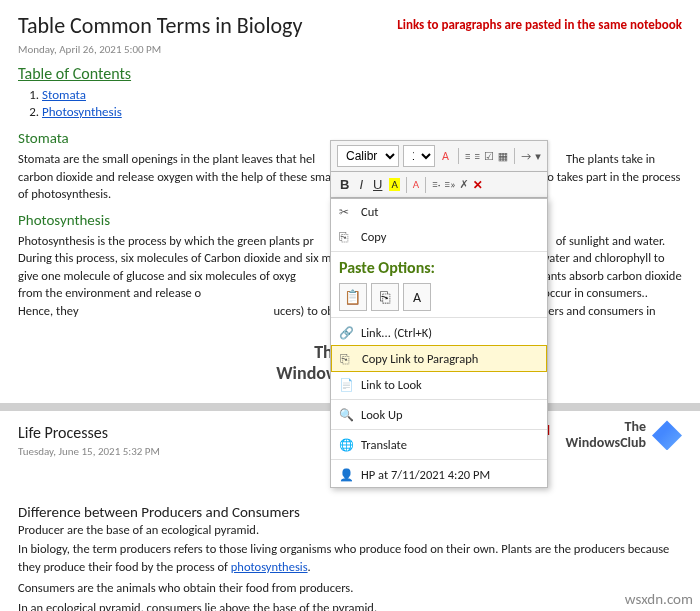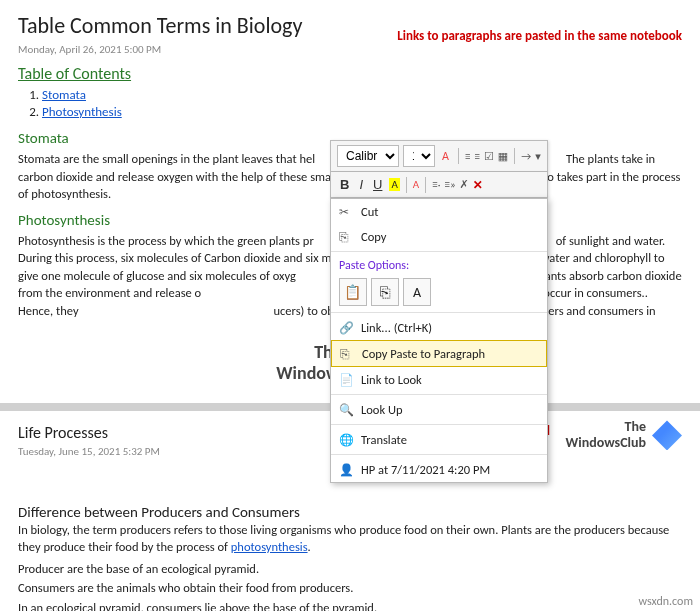--- a/index.html
+++ b/index.html
@@ -55,21 +55,21 @@
     .toc-link {
       color: #1155cc;
       text-decoration: underline;
       cursor: pointer;
       font-size: 13px;
     }
 
     
     .annotation-label {
       position: absolute;
-      top: 28px;
+      top: 17px;
       right: 18px;
       color: #cc0000;
       font-weight: bold;
       font-size: 13px;
       text-align: right;
       line-height: 1.3;
     }
 
     
     .section-heading {
@@ -174,23 +174,23 @@
     }
 
     .ctx-divider {
       height: 1px;
       background: #e0e0e0;
       margin: 2px 0;
     }
 
     .ctx-section-label {
       padding: 4px 16px 2px 8px;
-      font-size: 12px;
-      color: #6d28d9;
-      font-weight: normal;
+      font-size: 16px;
+      color: #4d7c0f;
+      font-weight: bold;
     }
 
     .paste-icons {
       display: flex;
       gap: 4px;
       padding: 4px 8px 4px 8px;
     }
 
     .paste-icon-btn {
       width: 28px;
@@ -286,21 +286,21 @@
       width: 30px;
       height: 30px;
       background: linear-gradient(135deg, #4488ff 40%, #66aaff 100%);
       clip-path: polygon(50% 0%, 100% 50%, 50% 100%, 0% 50%);
     }
 
     .wsxdn-badge {
       position: fixed;
       bottom: 2px;
       right: 4px;
-      font-size: 12px;
+      font-size: 15px;
       color: #888;
       background: rgba(255,255,255,0.8);
       padding: 1px 3px;
     }
   </style>
 </head>
 <body>
 
 <div class="notebook-top">
   <h1 class="notebook-title">Table Common Terms in Biology</h1>
@@ -381,21 +381,21 @@
         <div class="paste-icon-btn" title="Keep Source Formatting">⎘</div>
         <div class="paste-icon-btn" title="Keep Text Only">A</div>
       </div>
       <div class="ctx-divider"></div>
       <div class="ctx-item">
         <span class="ctx-icon">🔗</span>
         <span>Link... (Ctrl+K)</span>
       </div>
       <div class="ctx-item highlighted" style="background:#fff9d6; border:1px solid #d4b000;">
         <span class="ctx-icon">⎘</span>
-        <span>Copy Paste to Paragraph</span>
+        <span>Copy Link to Paragraph</span>
       </div>
       <div class="ctx-item">
         <span class="ctx-icon">📄</span>
         <span>Link to Look</span>
       </div>
       <div class="ctx-divider"></div>
       <div class="ctx-item">
         <span class="ctx-icon">🔍</span>
         <span>Look Up</span>
       </div>
@@ -432,22 +432,22 @@
   <div class="watermark-area-2">
     <div class="bottom-watermark-text">
       <span>The</span><br>
       <span>WindowsClub</span>
     </div>
     <div class="bottom-watermark-logo"></div>
   </div>
 
   <div style="margin-top: 45px;">
     <h3 style="font-size:15px; font-weight:normal; color:#222; ">Difference between Producers and Consumers</h3>
+    <div class="body-text" style="margin-bottom:2px;">Producer are the base of an ecological pyramid.</div>
     <div class="body-text" style="margin-bottom:4px;">
       In biology, the term producers refers to those living organisms who produce food on their own. Plants are the producers because they produce their food by the process of <a href="#">photosynthesis</a>.
     </div>
-    <div class="body-text" style="margin-bottom:2px;">Producer are the base of an ecological pyramid.</div>
     <div class="body-text" style="margin-bottom:2px;">Consumers are the animals who obtain their food from producers.</div>
     <div class="body-text">In an ecological pyramid, consumers lie above the base of the pyramid.</div>
   </div>
 </div>
 
 <div class="wsxdn-badge">wsxdn.com</div>
 
 </body></html>

